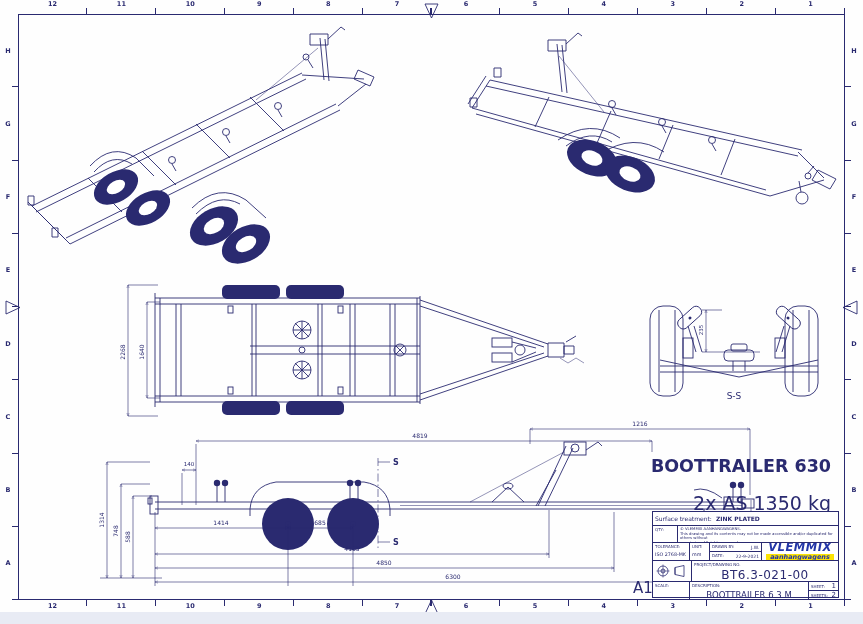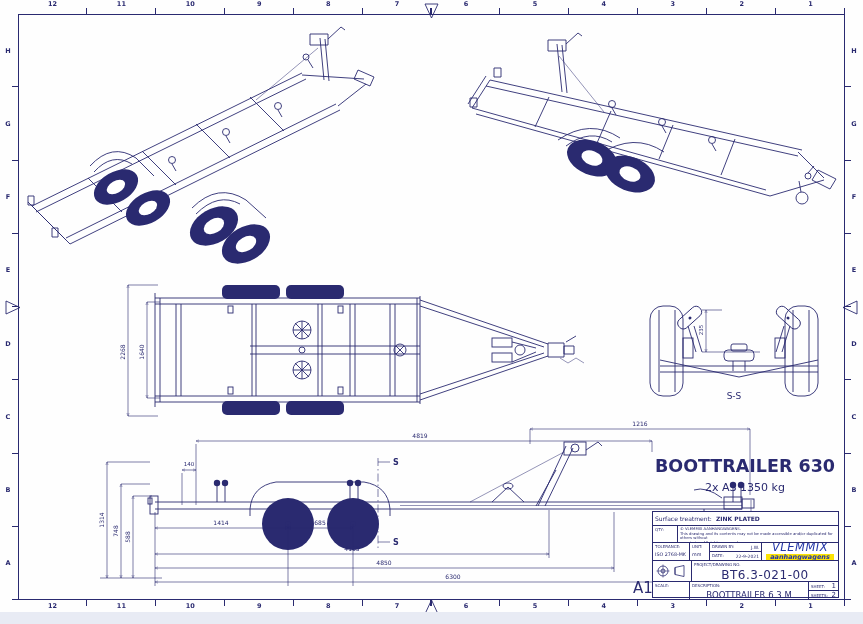--- a/index.html
+++ b/index.html
@@ -28,23 +28,23 @@
   .art path,.art line,.art circle,.art ellipse,.art rect,.art polyline{stroke:#2a2a70;fill:none;stroke-width:0.9;}
   .art .fill{fill:#2a2a70;stroke:none;}
   .art .wfill{fill:#ffffff;stroke:none;}
   .art .thin{stroke-width:0.5;}
   .art .dim{stroke-width:0.6;}
   .art text{fill:#2a2a70;font-family:"DejaVu Sans","Liberation Sans",sans-serif;font-size:6px;stroke:none;}
   .art text.small{font-size:5.5px;}
   .art text.sec{font-size:8px;font-weight:bold;}
   .art text.ssl{font-size:9px;}
   
-  .bigtitle{position:absolute;left:645px;top:456px;width:200px;text-align:center;}
+  .bigtitle{position:absolute;left:631px;top:456px;width:200px;text-align:right;}
   .bigtitle .t1{font-size:17.5px;font-weight:bold;letter-spacing:0px;}
-  .bigtitle .t2{font-size:11px;margin-top:5px;}
+  .bigtitle .t2{font-size:19px;margin-top:16px;}
   
   .tblock{position:absolute;left:652px;top:511px;width:187px;height:87px;
           border:1px solid #2a2a70;box-sizing:border-box;background:#fff;font-size:5px;}
   .tb-row{display:flex;box-sizing:border-box;border-top:0.8px solid #2a2a70;}
   .tb-row:first-child{border-top:none;}
   .cell{box-sizing:border-box;border-left:0.8px solid #2a2a70;padding:1px 2px;overflow:hidden;}
   .cell:first-child{border-left:none;}
   .lab{font-size:4px;display:block;}
   .r1{height:13px;align-items:center;}
   .r1 .st-lab{font-size:6px;} .r1 .st-val{font-size:6px;font-weight:bold;margin-left:4px;}
@@ -52,21 +52,21 @@
   .r2 .qty{width:24px;font-size:4.5px;}
   .r2 .copy{flex:1;font-size:3.8px;line-height:1.25;}
   .r3{height:18px;}
   .r3 .tol{width:36px;} .r3 .unit{width:20px;}
   .r3 .val{font-size:4.8px;margin-top:3px;display:block;}
   .r3 .dd{width:52px;padding:0;display:flex;flex-direction:column;}
   .r3 .dd .sub{flex:1;display:flex;justify-content:space-between;padding:1px 2px;box-sizing:border-box;}
   .r3 .dd .sub+.sub{border-top:0.8px solid #2a2a70;}
   .r3 .dd .sv{font-size:4.5px;align-self:flex-end;}
   .r3 .logo{flex:1;display:flex;flex-direction:column;align-items:center;justify-content:center;padding:1px;}
-  .brand{font-size:11.5px;font-weight:normal;font-style:italic;color:#2336a8;letter-spacing:0.5px;line-height:1;}
+  .brand{font-size:11.5px;font-weight:bold;font-style:italic;color:#2336a8;letter-spacing:0.5px;line-height:1;}
   .brandsub{background:#fce303;color:#2336a8;font-style:italic;font-weight:bold;font-size:6.5px;
             padding:0 4px;line-height:7px;margin-top:1px;}
   .r4{height:21px;}
   .r4 .proj-ico{width:38px;display:flex;align-items:center;justify-content:center;}
   .r4 .proj{flex:1;}
   .r4 .pv{font-size:12px;text-align:center;display:block;margin-top:1px;letter-spacing:0.5px;}
   .r5{height:18px;}
   .r5 .scale{width:36px;} .r5 .desc{flex:1;}
   .r5 .scv{font-size:9.5px;margin-top:15px;display:block;}
   .r5 .dsv{font-size:8.5px;text-align:center;display:block;margin-top:2px;}

